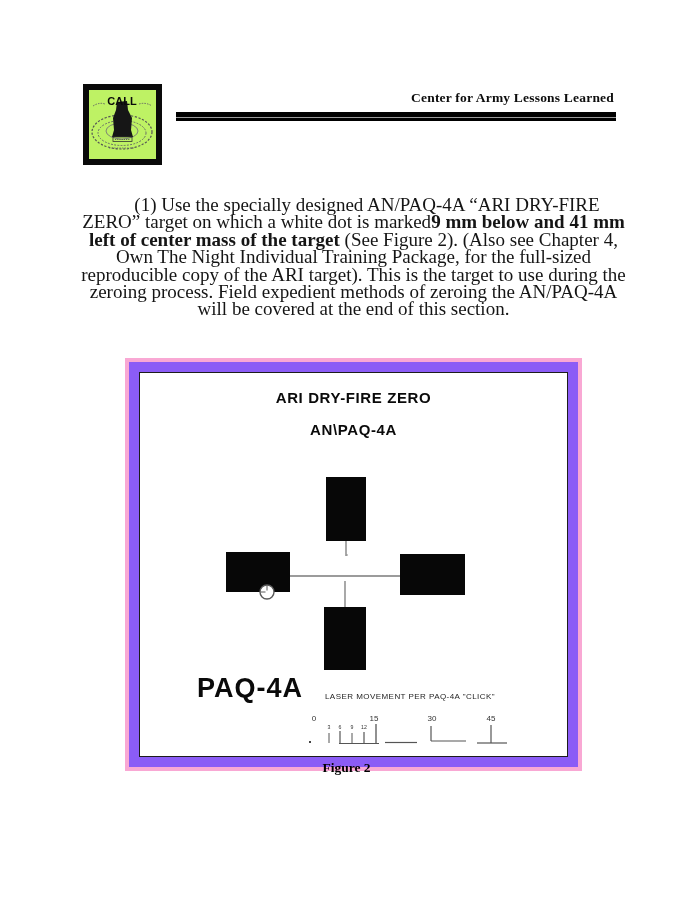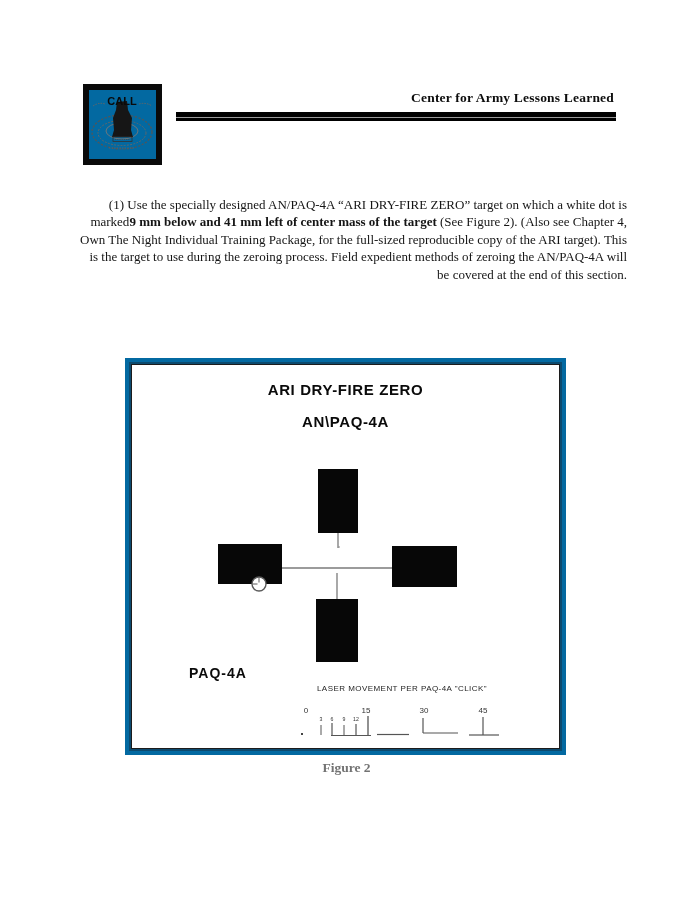--- a/index.html
+++ b/index.html
@@ -9,50 +9,50 @@
     position: relative;
     font-family: "Liberation Serif", serif;
     color: #111;
     overflow: hidden;
   }
 
   
   .logo {
     position: absolute; left: 83px; top: 84px;
     width: 79px; height: 81px;
-    border: 6px solid #0a0a0a; background: #0369a1;
+    border: 6px solid #0a0a0a; background: #bef264;
   }
   .logo svg { display: block; width: 100%; height: 100%; }
 
   .org-title {
     position: absolute; top: 90px; right: 81px;
     font-weight: bold; font-size: 13.5px; color: #0d0d0d;
     font-family: "Liberation Serif", serif;
     letter-spacing: 0.2px;
     margin-left: 30px;
   }
 
   .header-rule {
     position: absolute; left: 176px; top: 112px;
     width: 440px; height: 9px;
     background: linear-gradient(#000 0px, #000 5px, #9a9a9a 5px, #9a9a9a 6px, #000 6px, #000 9px);
   }
 
   
   .para {
     position: absolute; left: 80px; top: 196px; width: 547px;
-    font-size: 13px; line-height: 17.4px; color: #151515;
-    text-indent: 27px; text-align: right;
+    font-size: 19px; line-height: 17.4px; color: #151515;
+    text-indent: 27px; text-align: center;
   }
   .para .b { font-weight: bold; }
 
   
   .figure-box {
     position: absolute; left: 125px; top: 358px;
-    border: 4px solid #0369a1; padding: 2px; background: #0c4a6e;
+    border: 4px solid #f9a8d4; padding: 10px; background: #8b5cf6;
   }
   .figure-inner {
     position: relative; width: 429px; height: 385px;
     border: 1px solid #1c1c1c; background: #fff;
   }
   .fig-title1, .fig-title2 {
     position: absolute; left: 0; width: 100%; text-align: center;
     font-family: "Liberation Sans", sans-serif;
     font-weight: bold; font-size: 15px; color: #0a0a0a; letter-spacing: 0.6px;
   }
@@ -66,35 +66,35 @@
   .bar { position: absolute; background: #070707; }
   .bar-top    { left: 186px; top: 104px; width: 40px; height: 64px; }
   .bar-left   { left: 86px;  top: 179px; width: 64px; height: 40px; }
   .bar-right  { left: 260px; top: 181px; width: 65px; height: 41px; }
   .bar-bottom { left: 184px; top: 234px; width: 42px; height: 63px; }
   .cross-svg { position: absolute; left: 0; top: 0; width: 429px; height: 385px; }
 
   .paq-label {
     position: absolute; left: 57px; top: 300px;
     font-family: "Liberation Sans", sans-serif;
-    font-weight: bold; font-size: 14px; letter-spacing: 1px; color: #0a0a0a;
+    font-weight: bold; font-size: 27px; letter-spacing: 1px; color: #0a0a0a;
   }
   .laser-caption {
     position: absolute; left: 158px; top: 319px; width: 224px; text-align: center;
     font-family: "Liberation Sans", sans-serif;
     font-size: 8px; color: #242424; letter-spacing: 0.45px;
   }
   .scale-svg { position: absolute; left: 165px; top: 336px; width: 215px; height: 42px; }
   .scale-svg text {
     font-family: "Liberation Sans", sans-serif; fill: #333;
   }
 
   .figure-caption {
     position: absolute; left: 125px; top: 760px; width: 443px; text-align: center;
-    font-weight: bold; font-size: 13.5px; color: #737373;
+    font-weight: bold; font-size: 13.5px; color: #000000;
   }
 </style>
 </head>
 <body>
 
 <div>
 
   <div class="logo">
     <svg viewBox="0 0 67 69">
       <ellipse cx="33" cy="42" rx="30" ry="17" fill="none" stroke="#555" stroke-width="1.2" stroke-dasharray="2.2 1.6"></ellipse>

